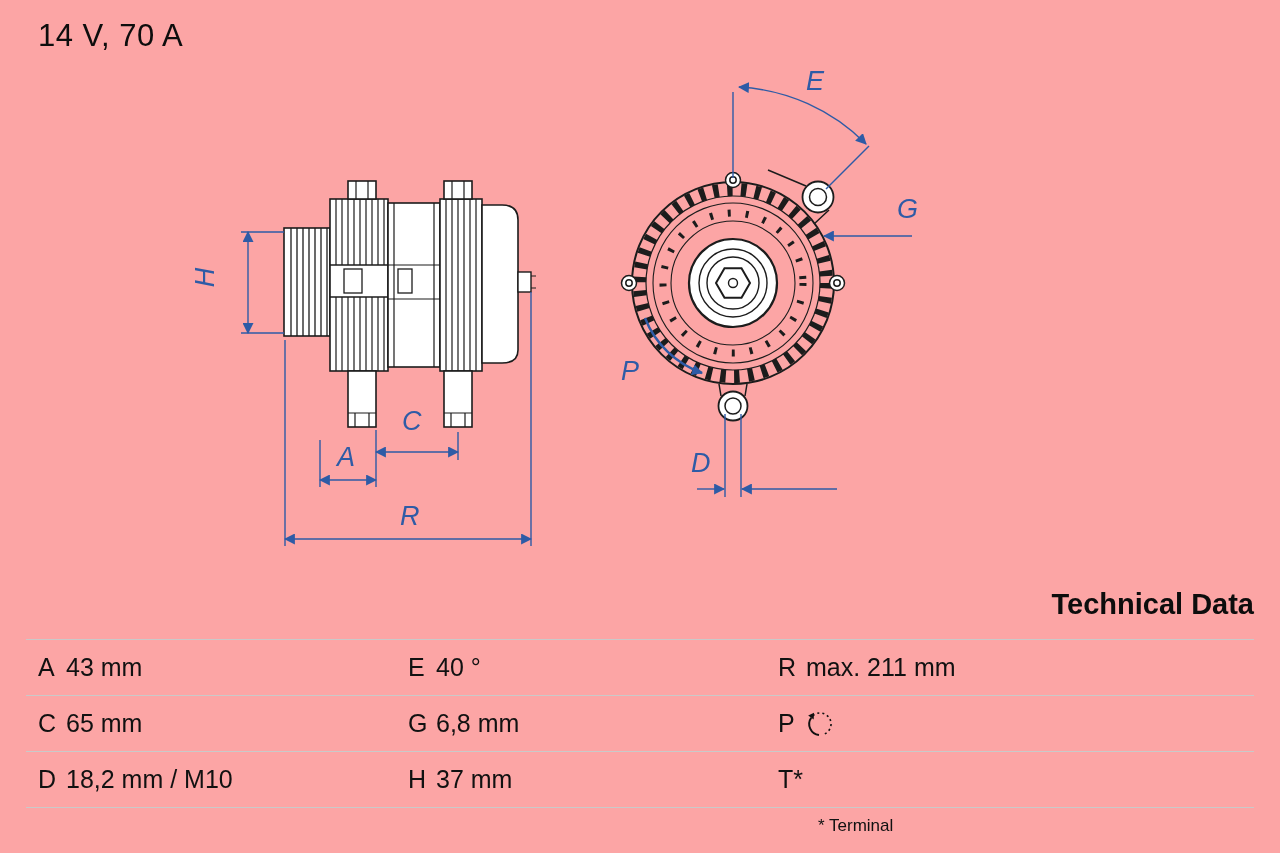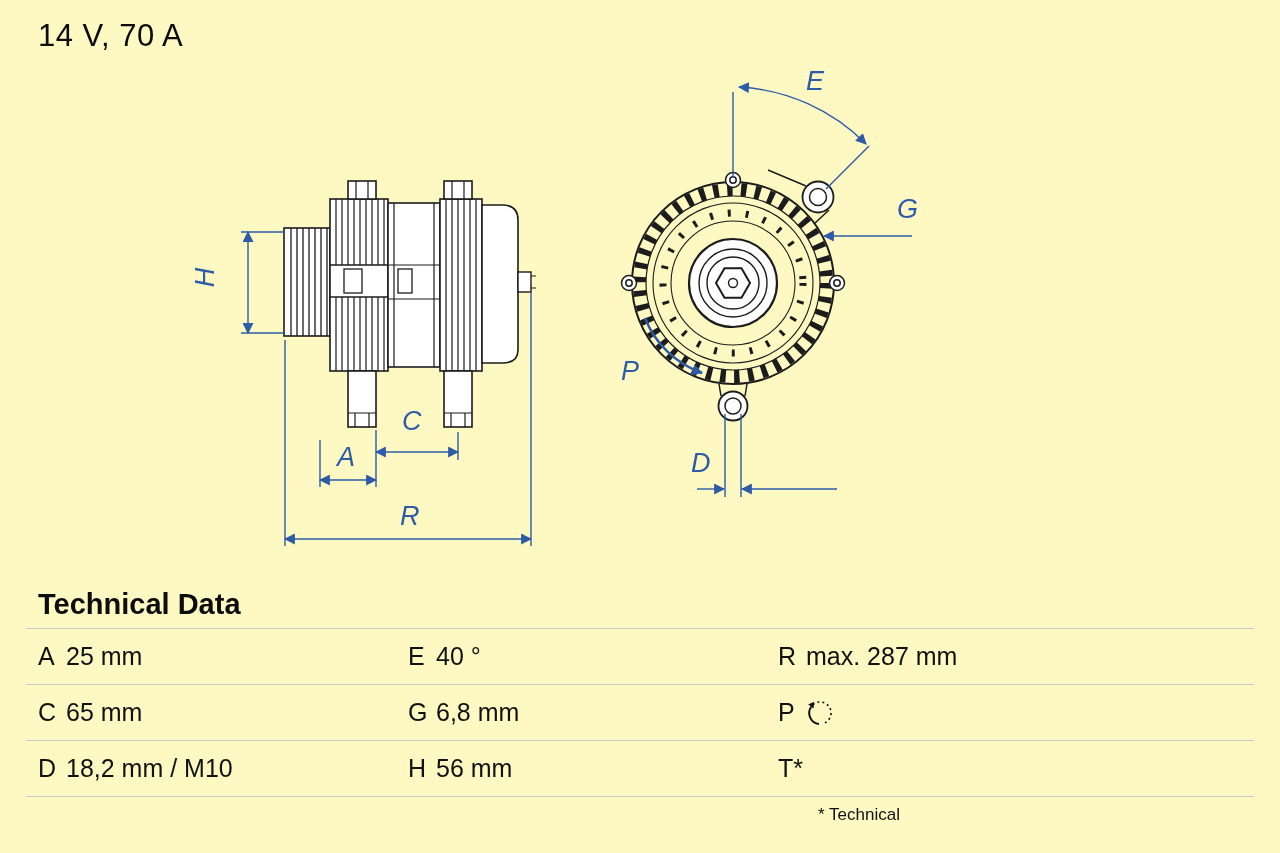--- a/index.html
+++ b/index.html
@@ -1,33 +1,33 @@
 <!DOCTYPE html>
 <html><head>
 <meta charset="utf-8">
 <style>
   * { box-sizing: border-box; }
   html,body { margin:0; padding:0; background:#fff; }
   .page {
-    position:relative; width:1280px; height:853px; background:#fef9c3;
+    position:relative; width:1280px; height:853px; background:#fca5a5;
     font-family:"Liberation Sans", sans-serif; color:#111; overflow:hidden;
   }
   .spec-title {
     position:absolute; left:38px; top:18px;
     font-size:31px; font-weight:400; color:#0d0d0d; letter-spacing:0.5px;
   }
   .drawing-svg { position:absolute; left:0; top:0; }
   .dim {
     position:absolute; color:#2e5ba6; font-size:27px; font-style:italic;
     font-weight:400; line-height:1;
   }
   .dim-rot { transform:rotate(-90deg); }
   .techdata { position:absolute; left:26px; right:26px; top:588px; }
   .techdata h2 {
-    margin:0 0 7px 12px; font-size:29px; font-weight:700; color:#0d0d0d;
+    margin:0 0 18px 12px; font-size:29px; font-weight:700; color:#0d0d0d;text-align:right;
   }
   .tbl { border-bottom:1px solid #c9c9c9; }
   .trow {
     display:grid; grid-template-columns:370px 370px 1fr; height:56px;
     border-top:1px solid #c9c9c9;
   }
   .cell { display:flex; align-items:center; font-size:25px; }
   .cell .k { width:40px; padding-left:12px; flex:0 0 auto; }
   .cell .v { padding-left:0; white-space:nowrap; display:flex; align-items:center; }
   .footnote { margin:8px 0 0 792px; font-size:17px; color:#111; }
@@ -147,29 +147,29 @@
   <span class="dim" style="left:621px; top:358px;">P</span>
   <span class="dim" style="left:691px; top:450px;">D</span>
 
   <div class="techdata">
     <h2>Technical Data</h2>
 
     <div class="tbl">
       <div class="trow">
         <div class="cell">
           <span class="k">A</span>
-          <span class="v">25 mm</span>
+          <span class="v">43 mm</span>
         </div>
         <div class="cell">
           <span class="k">E</span>
           <span class="v">40 °</span>
         </div>
         <div class="cell">
           <span class="k">R</span>
-          <span class="v">max. 287 mm</span>
+          <span class="v">max. 211 mm</span>
         </div>
       </div>
       <div class="trow">
         <div class="cell">
           <span class="k">C</span>
           <span class="v">65 mm</span>
         </div>
         <div class="cell">
           <span class="k">G</span>
           <span class="v">6,8 mm</span>
@@ -185,24 +185,24 @@
           </span>
         </div>
       </div>
       <div class="trow">
         <div class="cell">
           <span class="k">D</span>
           <span class="v">18,2 mm / M10</span>
         </div>
         <div class="cell">
           <span class="k">H</span>
-          <span class="v">56 mm</span>
+          <span class="v">37 mm</span>
         </div>
         <div class="cell">
           <span class="k">T*</span>
         </div>
       </div>
     </div>
 
-    <div class="footnote">* Technical</div>
+    <div class="footnote">* Terminal</div>
   </div>
 
 </div>
 
 </body></html>

